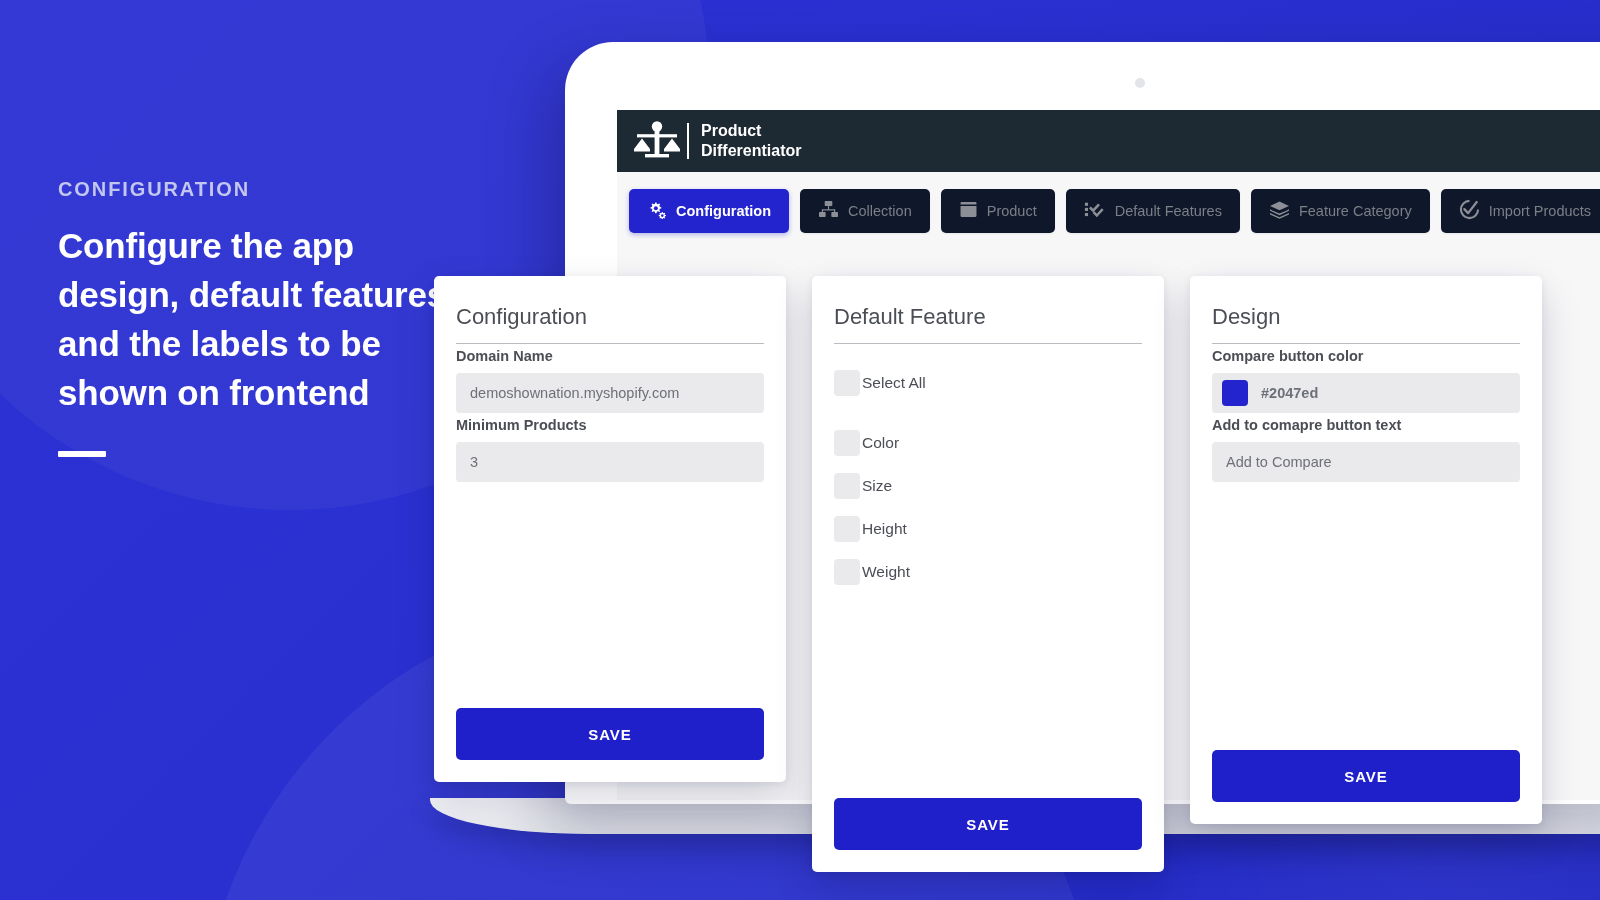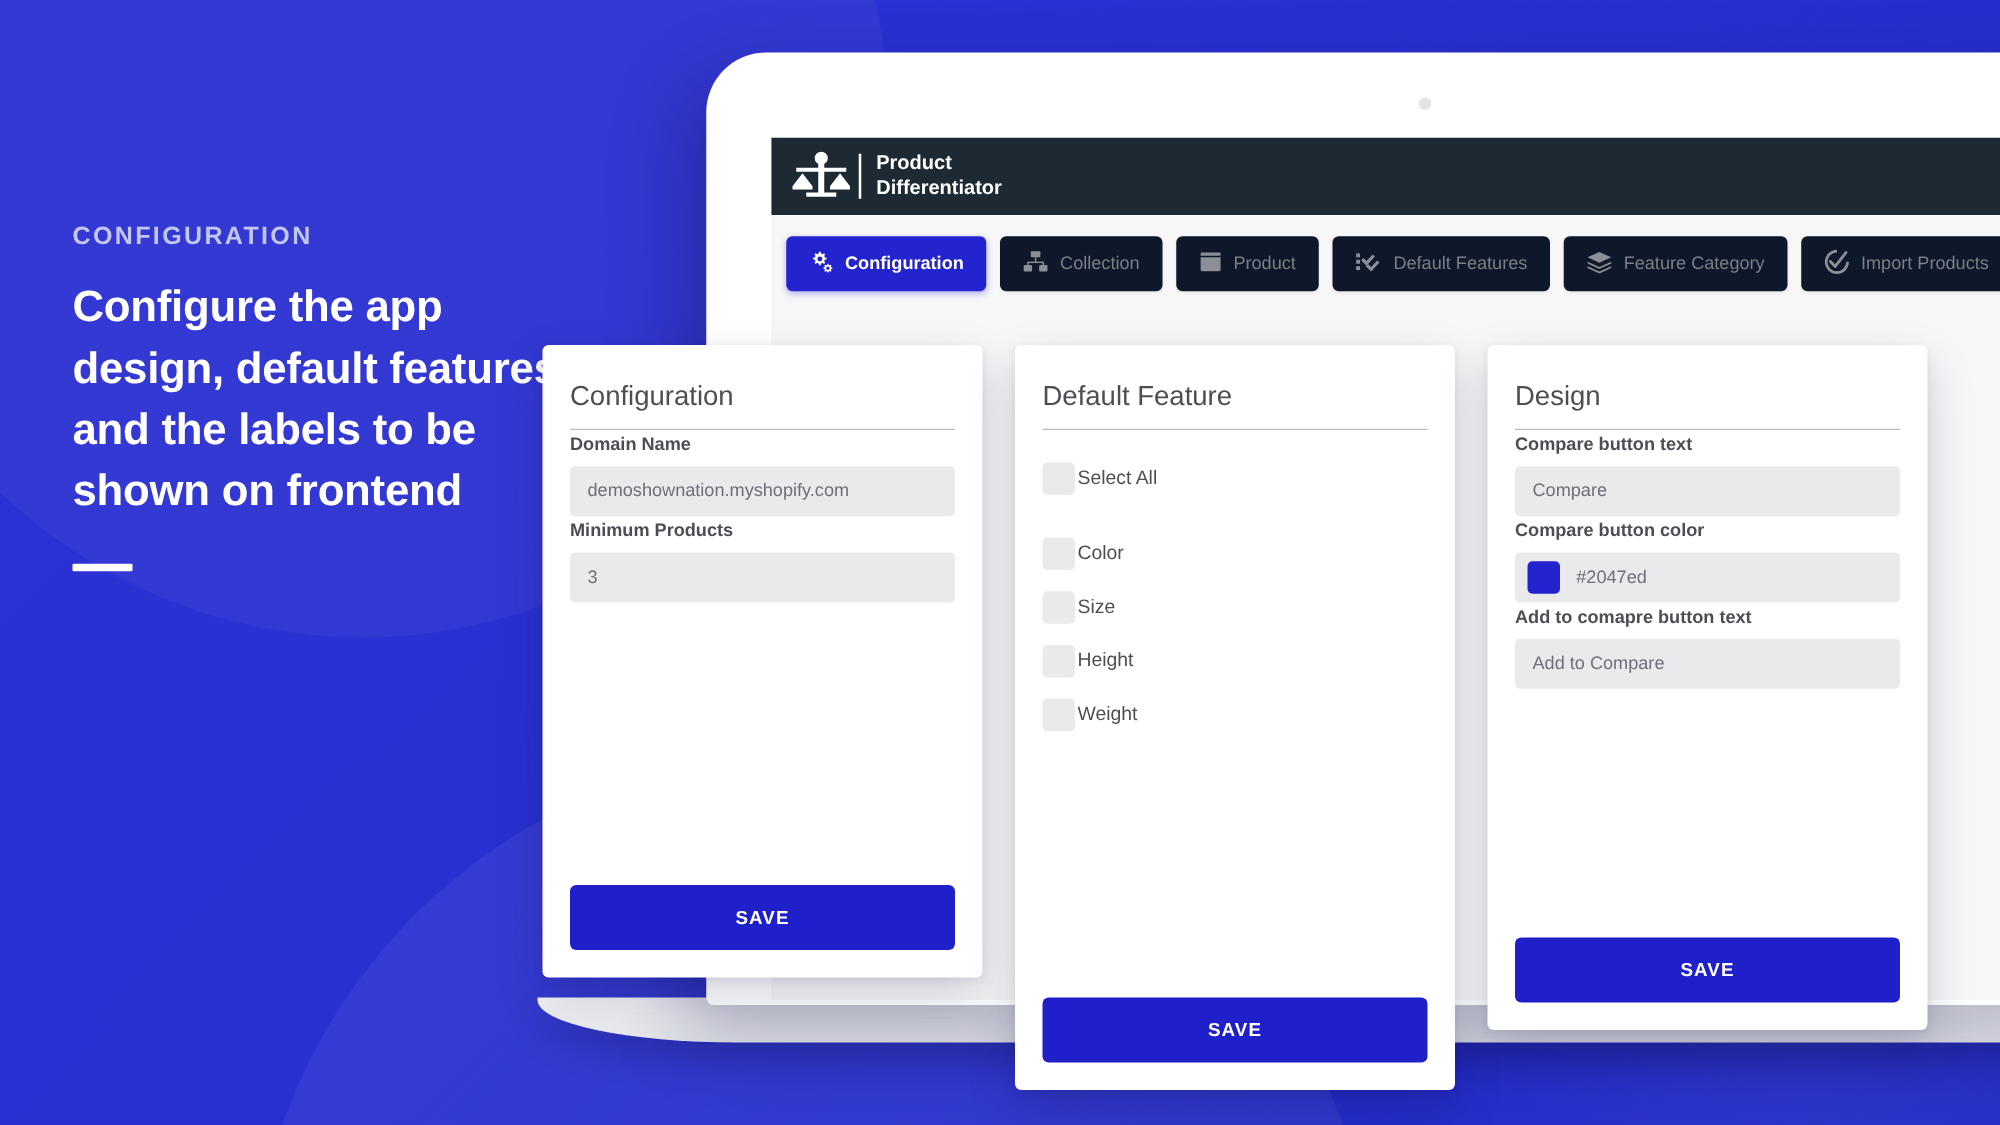--- a/index.html
+++ b/index.html
@@ -196,21 +196,21 @@
   .field-input {
     height: 40px;
     background: #eaeaec;
     border-radius: 4px;
     display: flex;
     align-items: center;
     padding: 0 14px;
     font-size: 14.5px;
     color: #6d7078;
   }
-  .field-input.with-swatch { padding-left: 10px; gap: 13px; }
+  .field-input.with-swatch { padding-left: 10px; gap: 13px; font-weight: bold; }
   .color-swatch {
     width: 26px; height: 26px;
     border-radius: 4px;
     flex: none;
   }
 
   .check-list { margin-top: 26px; }
   .check-row {
     display: flex;
     align-items: center;
@@ -424,24 +424,20 @@
       </div>
     </div>
 
     <div class="card-spacer"></div>
     <button class="save-btn">SAVE</button>
   </div>
 
   <div class="card card-3">
     <div class="card-title">Design</div>
 
-    <div class="field">
-      <div class="field-label">Compare button text</div>
-      <div class="field-input">Compare</div>
-    </div>
 
     <div class="field">
       <div class="field-label">Compare button color</div>
       <div class="field-input with-swatch">
         <span class="color-swatch" style="background: rgb(36, 36, 207);"></span>
         <span>#2047ed</span>
       </div>
     </div>
 
     <div class="field">

